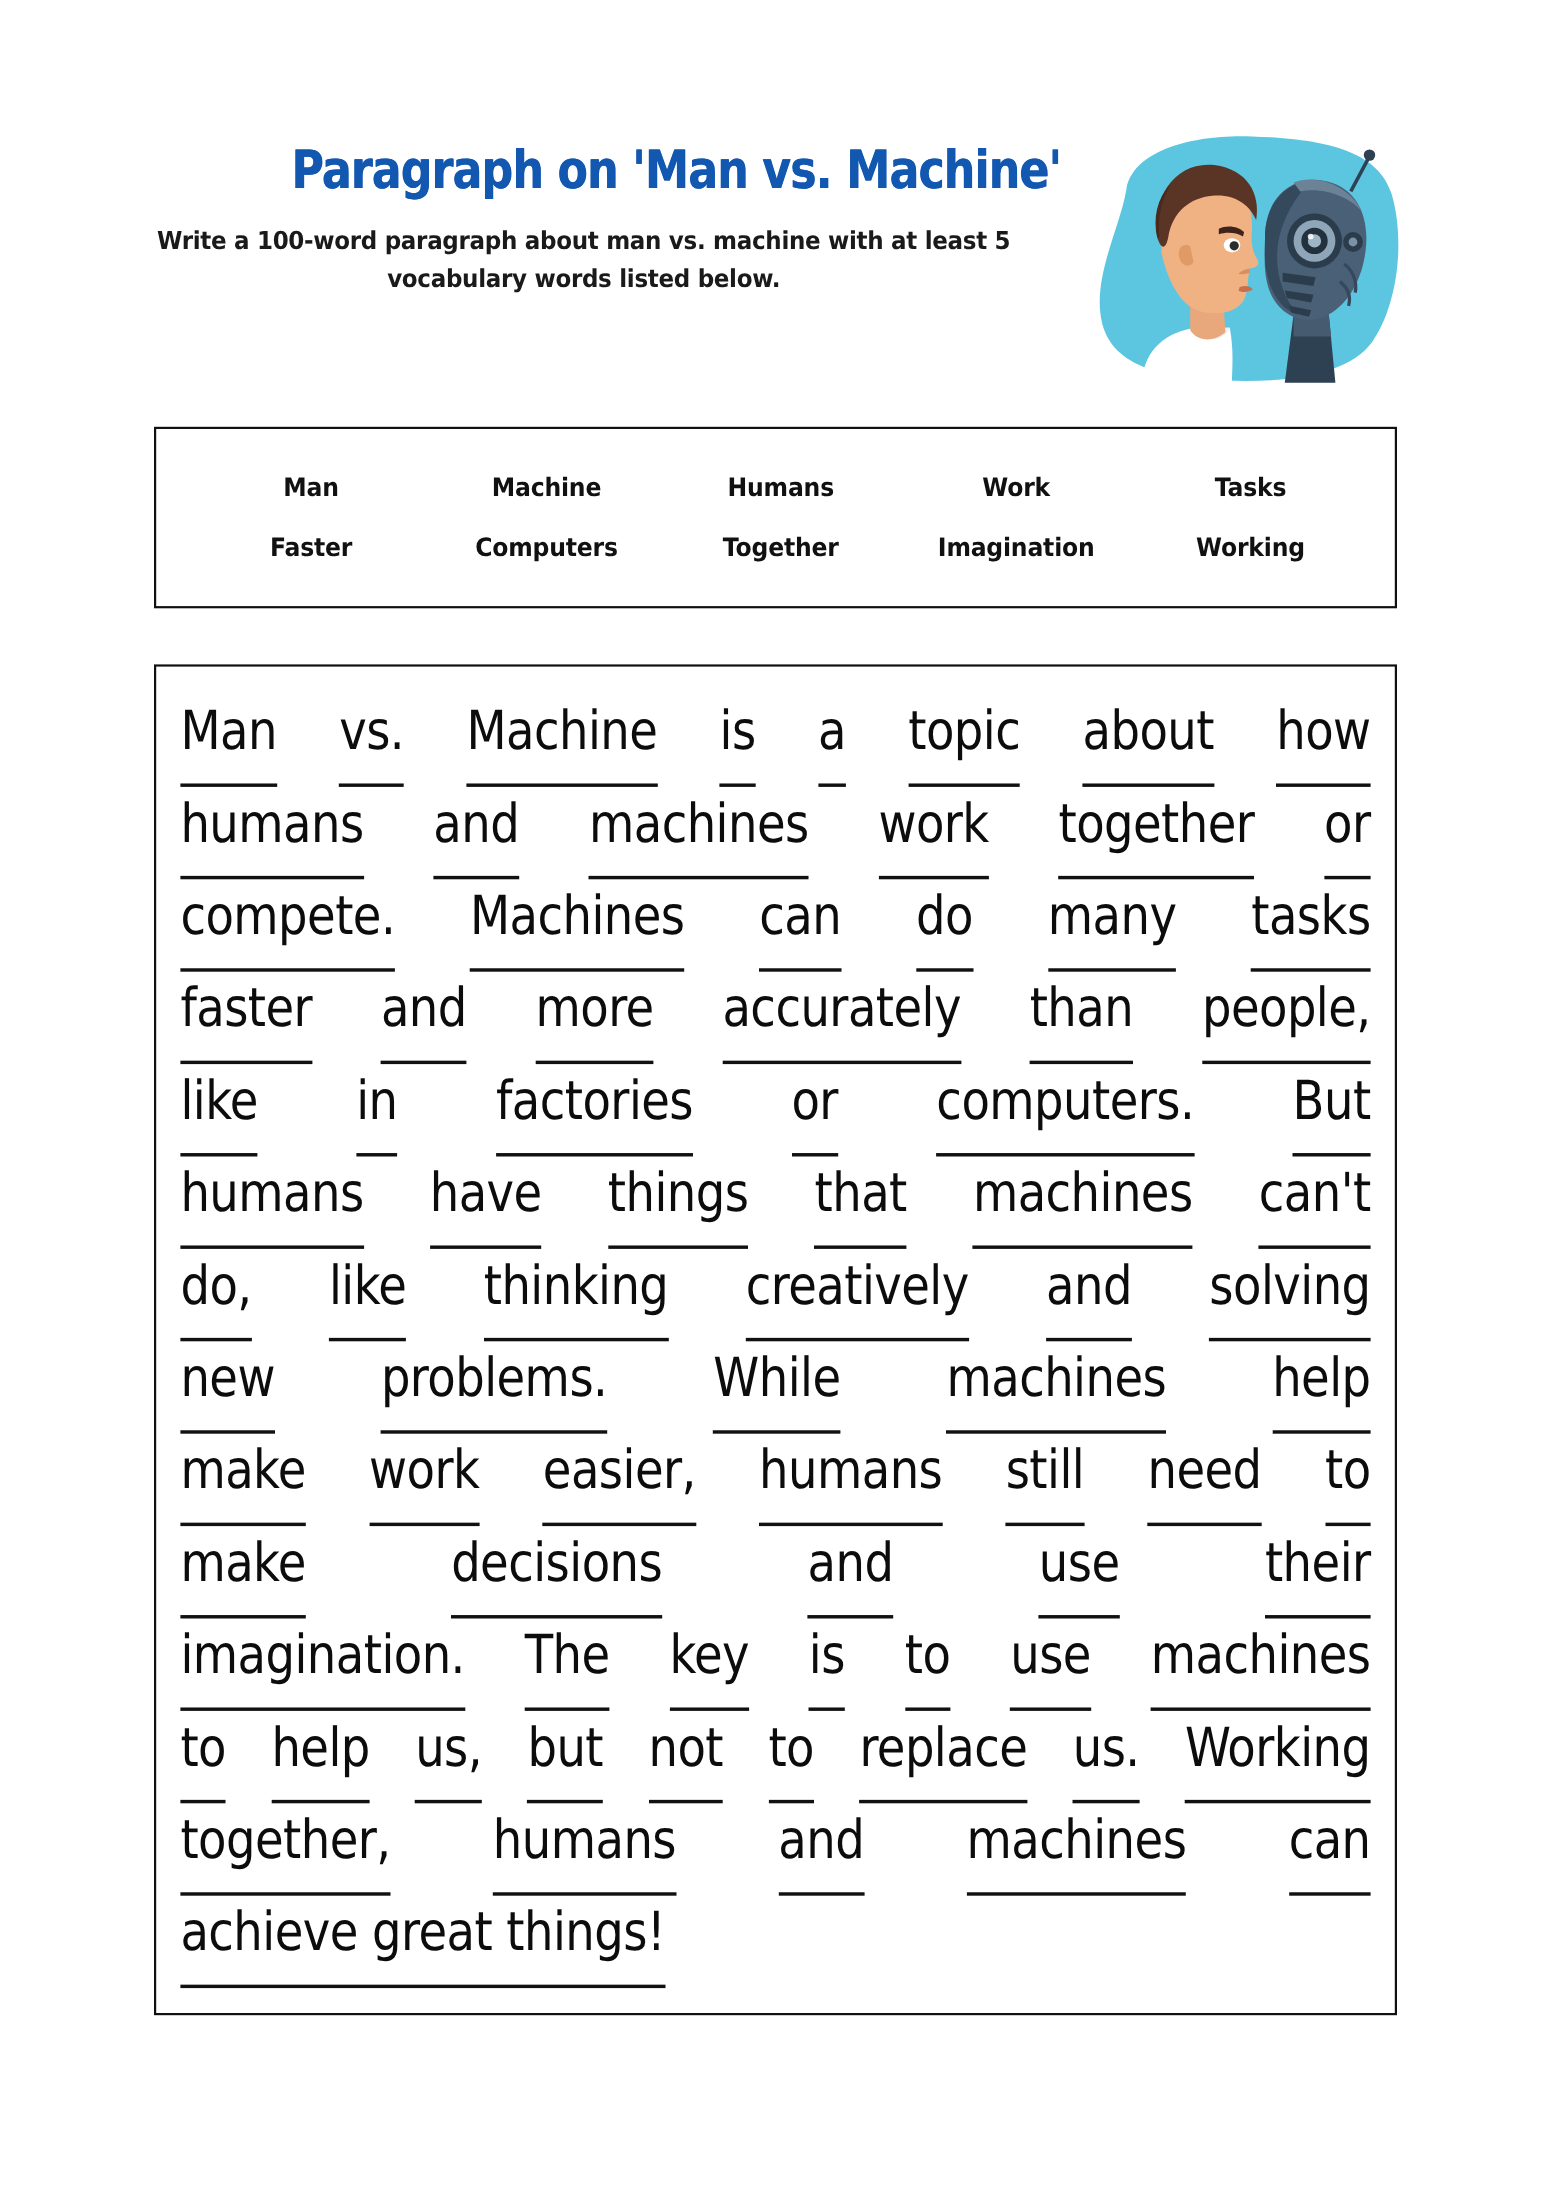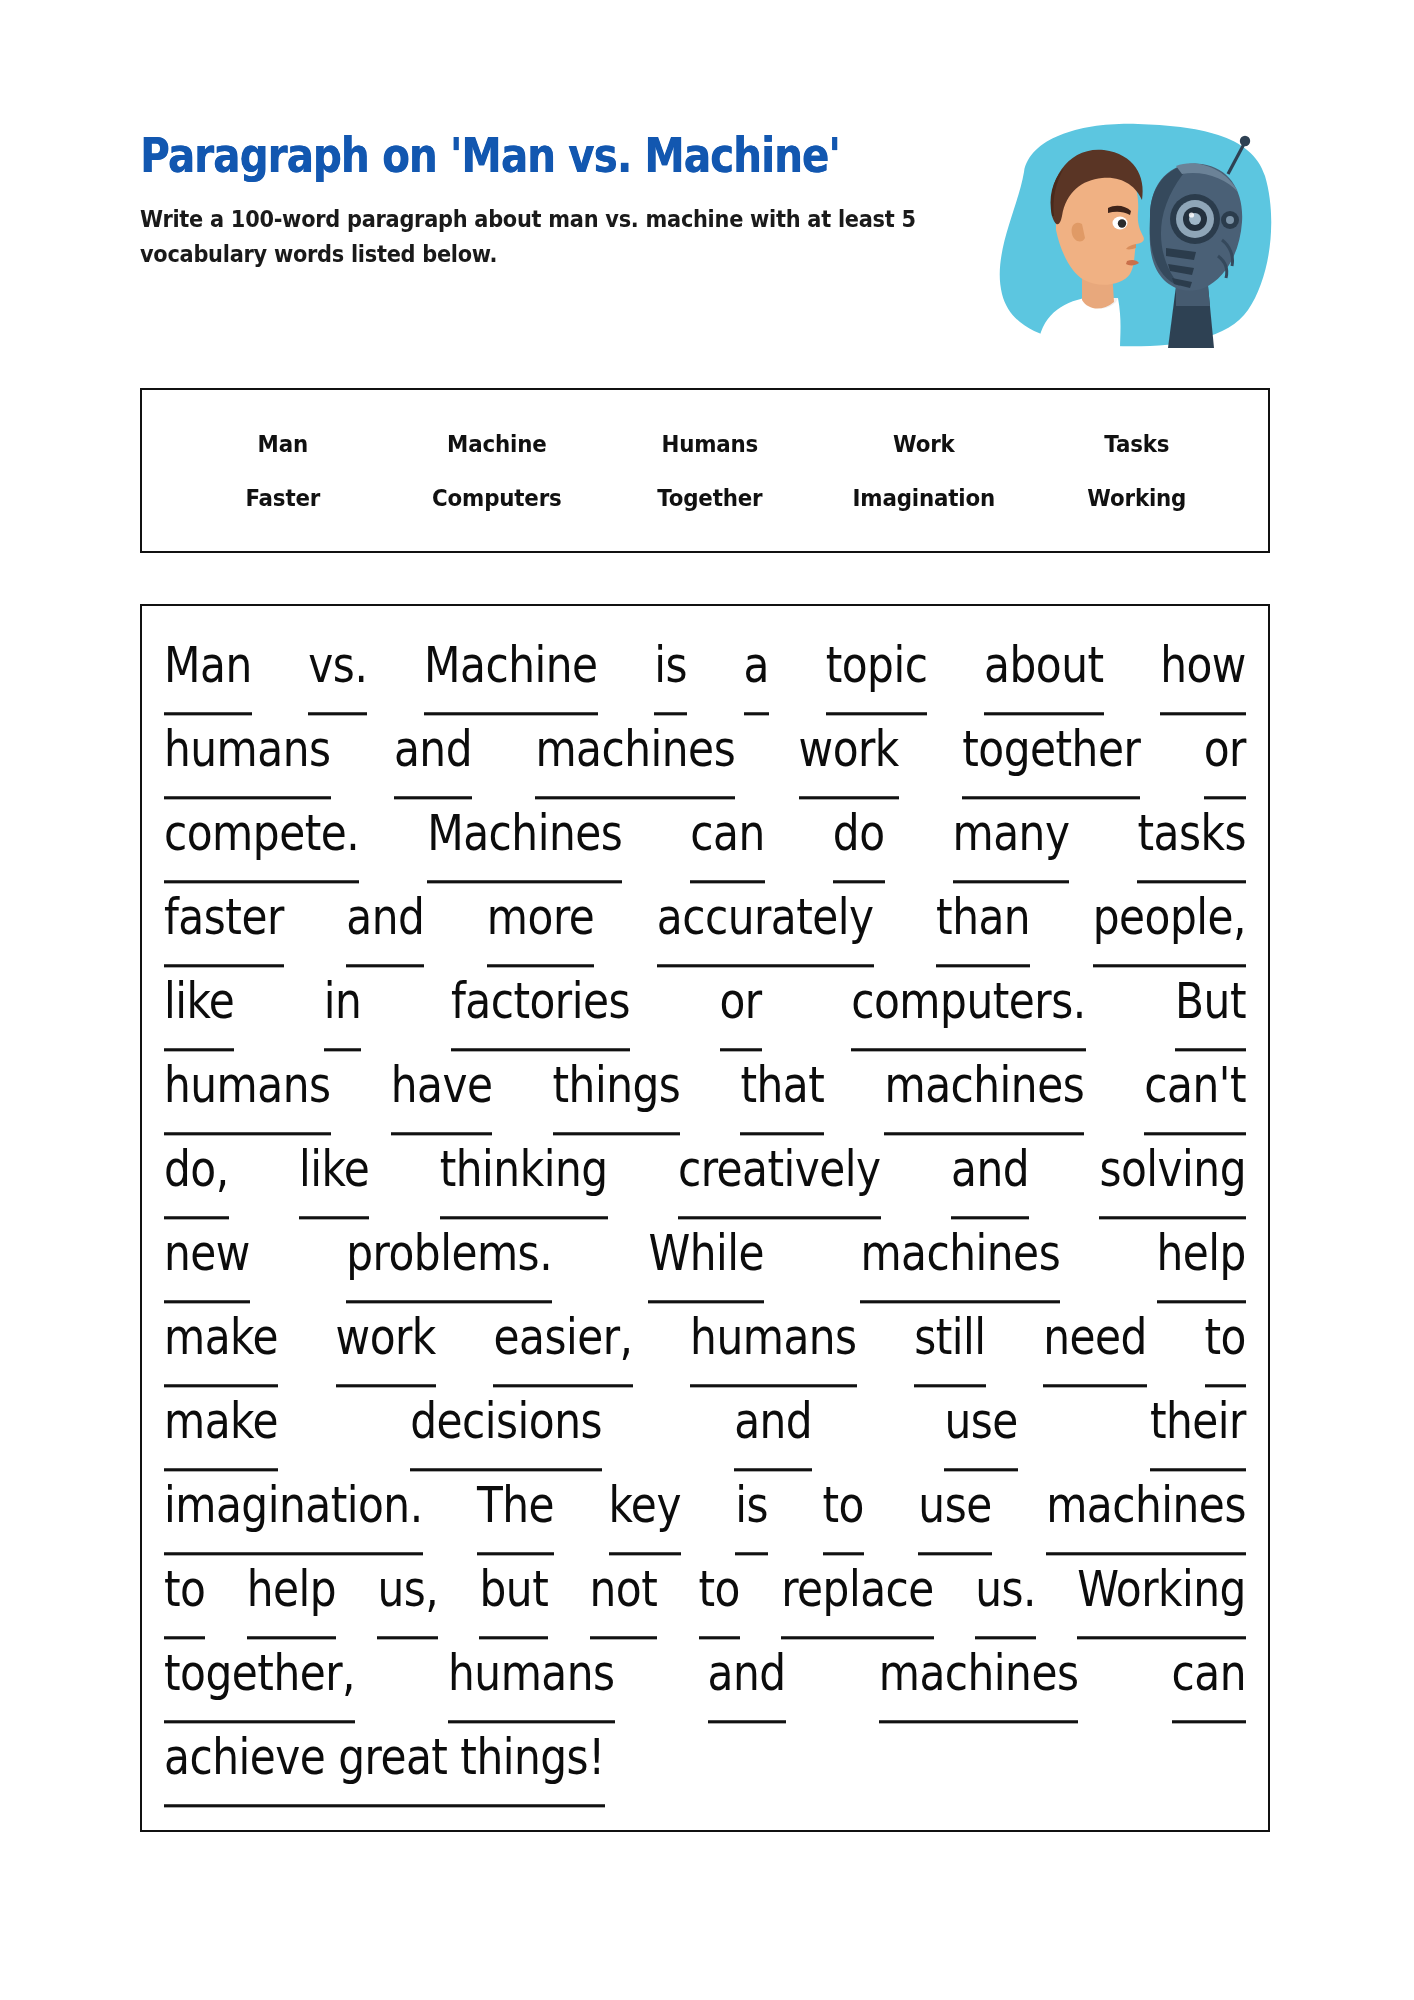--- a/index.html
+++ b/index.html
@@ -11,21 +11,21 @@
     position:relative;
     overflow:hidden;
   }
 
   .page { position:absolute; inset:0; }
 
   
   .header {
     position:absolute;
     left:140px; top:130px;
-    width:1130px; height:230px;
+    width:1130px; height:230px;text-align:center;
   }
   .title {
     font-family:"DejaVu Sans", sans-serif;
     font-weight:700;
     font-size:48px;
     letter-spacing:-1.0px;
     color:#1257B0;
     line-height:1.05;
     transform:scaleX(0.84);
     transform-origin:left center;

